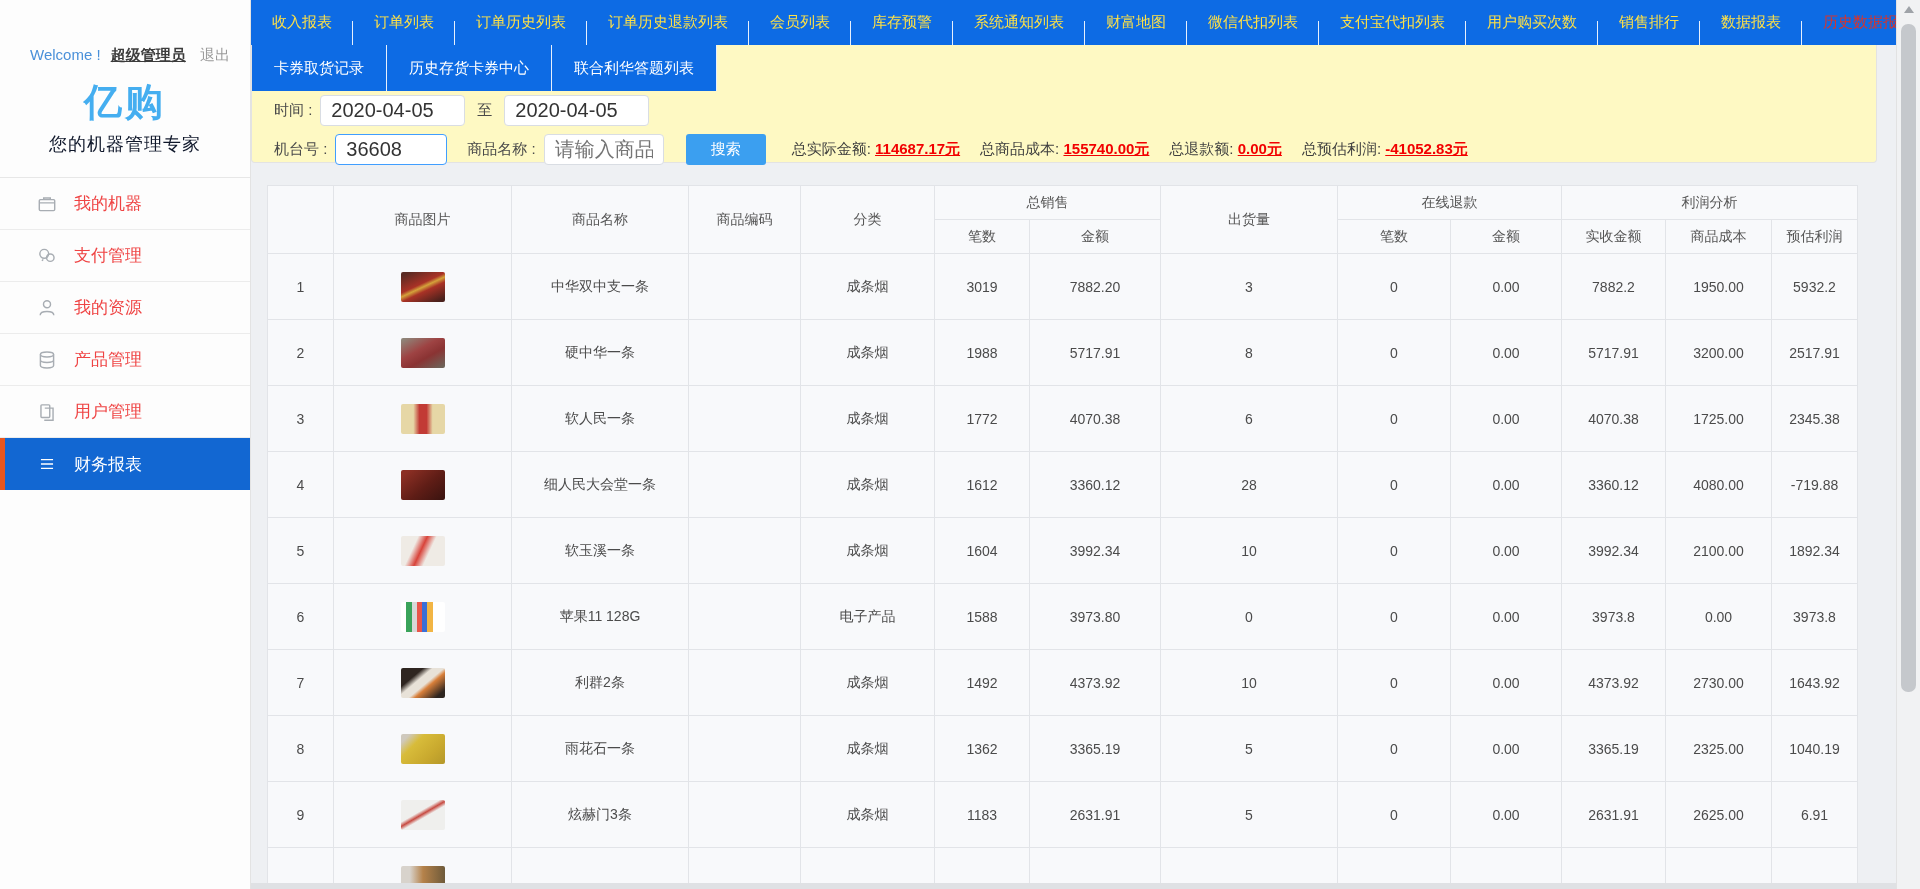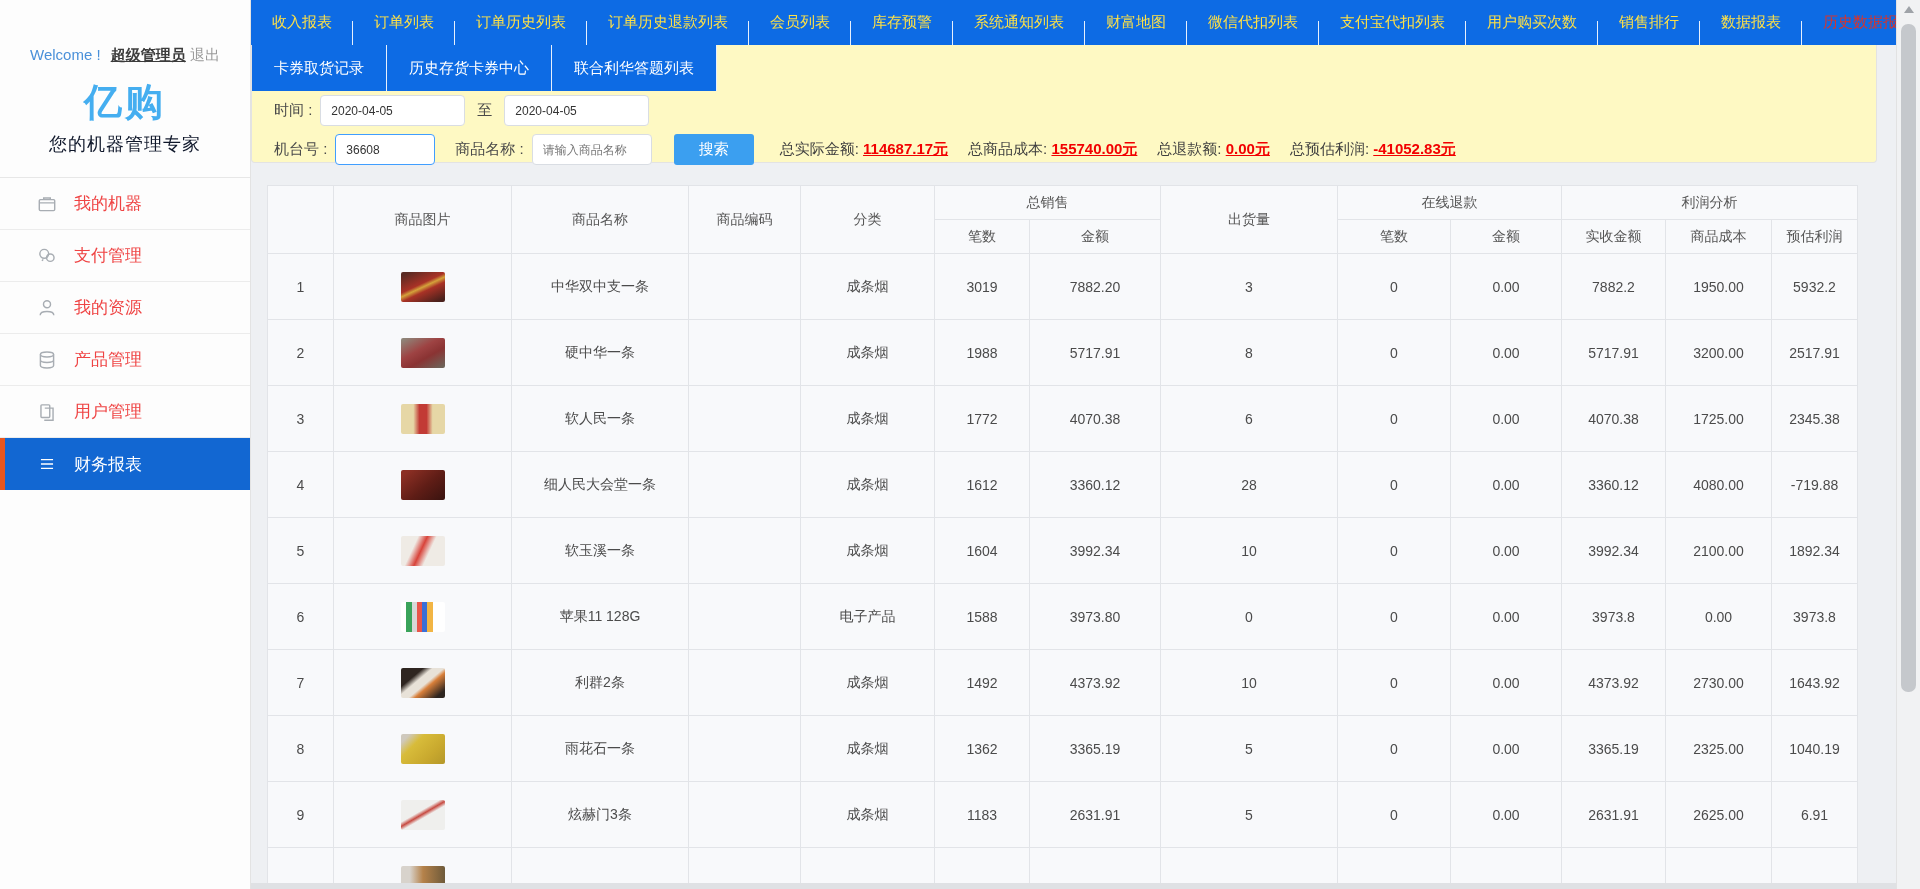--- a/index.html
+++ b/index.html
@@ -5,21 +5,21 @@
   * { margin:0; padding:0; box-sizing:border-box; }
   html,body { width:1920px; height:889px; overflow:hidden; font-family:"Liberation Sans","DejaVu Sans",sans-serif; }
   body { display:flex; background:#eef0f3; }
 
   
   .sidebar { width:251px; height:889px; background:#fdfdfd; border-right:1px solid #e3e3e3; flex:0 0 251px; }
   .side-head { height:178px; border-bottom:1px solid #e7e7e7; padding-top:46px; }
   .welcome-row { padding-left:30px; font-size:15px; white-space:nowrap; }
   .welcome-word { color:#4a90d9; }
   .welcome-user { color:#3c3c3c; font-weight:bold; margin-left:6px;text-decoration:underline; }
-  .welcome-logout { color:#9a9a9a; cursor:pointer; }
+  .welcome-logout { color:#9a9a9a; margin-left:10px; cursor:pointer; }
   .logo { text-align:center; margin-top:12px; font-size:38px; font-weight:bold; color:#45aef0; letter-spacing:3px; }
   .slogan { text-align:center; margin-top:4px; font-size:18px; color:#0f172a; letter-spacing:1px; }
   .menu-item { height:52px; display:flex; align-items:center; padding-left:36px; border-bottom:1px solid #ececec; color:#ef4444; font-size:17px; cursor:pointer; background:#fdfdfd; }
   .menu-item svg { width:22px; height:22px; margin-right:16px; stroke:#a8adb3; fill:none; stroke-width:1.3; }
   .menu-item.active { background:#1267d2; color:#fff; border-left:5px solid #e8561e; padding-left:31px; border-bottom:none; }
   .menu-item.active svg { stroke:#ffffff; }
 
   
   .main { position:relative; flex:1; height:889px; background:#eef0f3; overflow:hidden; }
 
@@ -30,24 +30,24 @@
   .nav-tab.active { color:#d9342b; }
   .nav-fill { flex:1; background:#2e9bf5; }
 
   
   .card { position:relative; margin-right:43px; background:#fef9c3; border:1px solid #e3e3e3; border-top:none; border-radius:0 0 4px 4px; height:118px; }
   .subtabs { position:absolute; top:0; left:0; height:46px; display:flex; }
   .sub-tab { background:#0d6be4; color:#fff; font-size:15px; padding:0 22px; display:flex; align-items:center; cursor:pointer; border-right:1px solid rgba(255,255,255,.9); white-space:nowrap; }
   .filter-rows { padding:50px 0 0 22px; }
   .frow { display:flex; align-items:center; margin-bottom:8px; }
   .flabel { font-size:15px; color:#4a4a4a; margin-right:8px; white-space:nowrap; }
-  .finput { height:31px; border:1px solid #d9dde3; border-radius:4px; background:#fff; font-size:12px; color:#333; padding:0 10px; font-family:"Liberation Sans","DejaVu Sans",sans-serif; }
+  .finput { height:31px; border:1px solid #d9dde3; border-radius:4px; background:#fff; font-size:20px; color:#333; padding:0 10px; font-family:"Liberation Sans","DejaVu Sans",sans-serif; }
   .date-input { width:145px; }
   .to-label { font-size:15px; color:#4a4a4a; margin:0 12px; }
-  .machine-input { width:100px; border:1px solid #409eff; }
+  .machine-input { width:112px; border:1px solid #409eff; }
   .product-input { width:120px; margin-right:22px; }
   .search-btn { width:80px; height:31px; background:#3b9ff0; border:none; border-radius:3px; color:#fff; font-size:15px; cursor:pointer; font-family:"Liberation Sans","DejaVu Sans",sans-serif; }
   .totals { display:flex; align-items:center; margin-left:26px; }
   .tot-item { margin-right:20px; font-size:15px; white-space:nowrap; }
   .tot-label { color:#3f3f3f; }
   .tot-value { color:#f20000; font-weight:bold;text-decoration:underline; }
 
   
   .report-table { border-collapse:collapse; margin:22px 0 0 16px; background:#f8f9fb; table-layout:fixed; width:1590px; }
   .report-table th, .report-table td { border:1px solid #e2e4e8; text-align:center; vertical-align:middle; font-weight:normal; }

